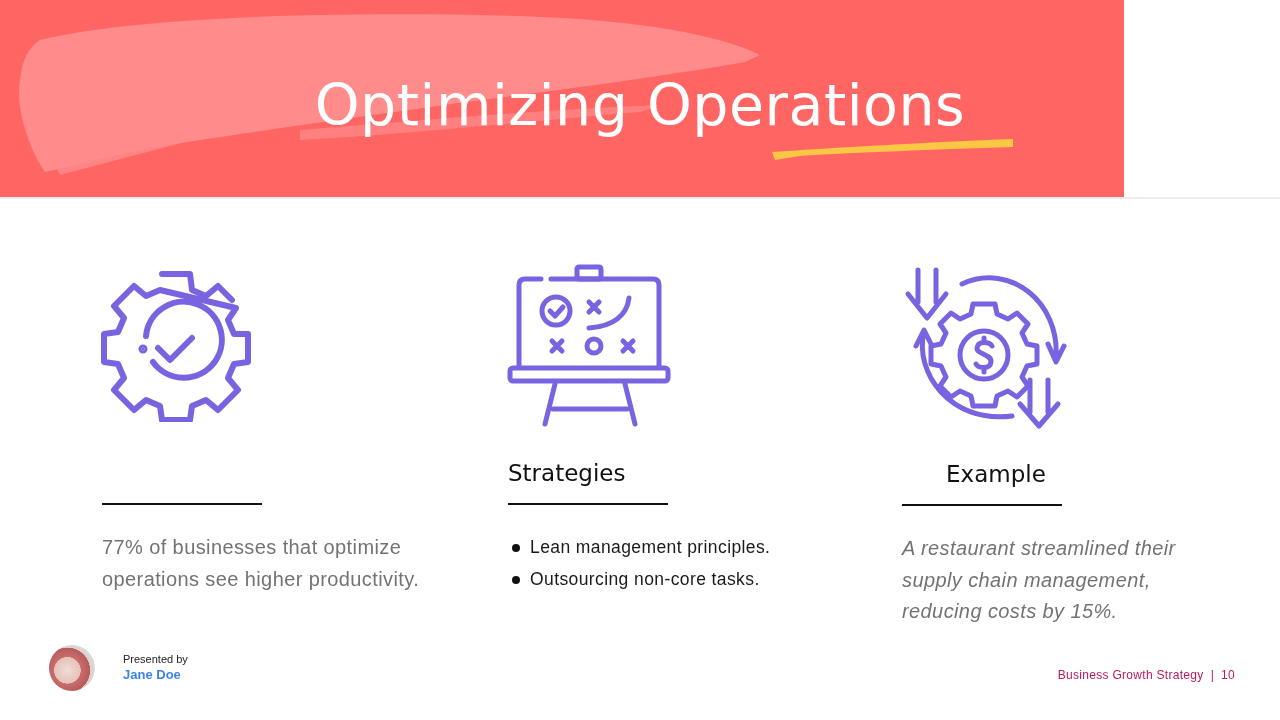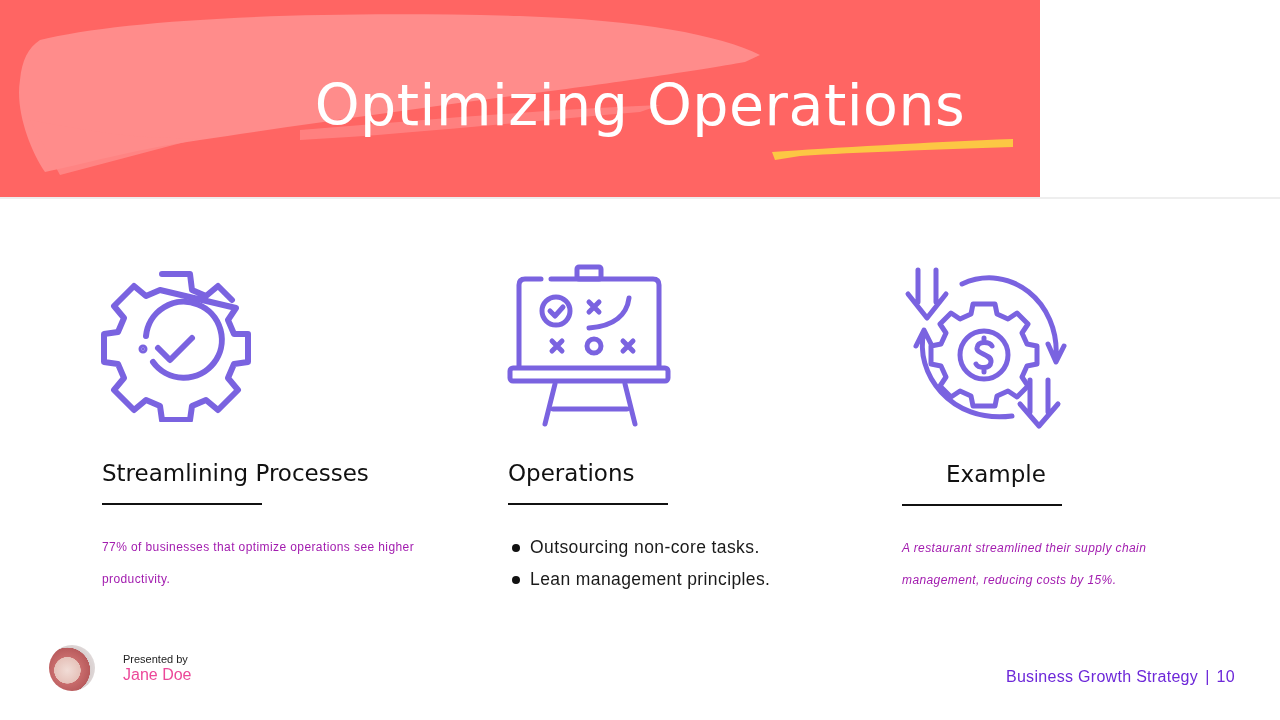--- a/index.html
+++ b/index.html
@@ -1,20 +1,20 @@
 <!DOCTYPE html>
 <html><head>
 <meta charset="utf-8">
 <style>
   * { margin: 0; padding: 0; box-sizing: border-box; }
   html, body { width: 1280px; height: 720px; overflow: hidden; background: #ffffff; }
   body { font-family: "Liberation Sans", sans-serif; color: #111; position: relative; }
 
   .header {
-    position: absolute; left: 0; top: 0; width: 1040px; height: 197px;
+    position: absolute; left: 0; top: 0; width: 1124px; height: 197px;
     background: #ff6563; overflow: hidden;
   }
   .brush { position: absolute; left: 0; top: 0; }
   .title {
     position: absolute; left: 0; width: 1280px; top: 72px;
     text-align: center; color: #ffffff;
     font-family: "DejaVu Sans", sans-serif; font-size: 57px; font-weight: 500;
     letter-spacing: 0.5px;
   }
   .divider-line { position: absolute; left: 0; top: 197px; width: 1280px; height: 2px; background: #eeeeee; }
@@ -32,44 +32,44 @@
   }
   .col3 .col-title { top: 199px; left: 2px; margin-left: 44px; }
   .col-underline {
     position: absolute; top: 241px; left: 6px; width: 160px; height: 2px; background: #111;
   }
   .col2 .col-underline { left: 3px; }
   .col3 .col-underline { left: 2px; top: 242px; }
 
   .col-body {
     position: absolute; top: 270px; left: 6px; width: 340px;
-    font-family: "Liberation Sans", sans-serif; font-size: 12px; line-height: 31.5px; color: #a21caf;
+    font-family: "Liberation Sans", sans-serif; font-size: 20px; line-height: 31.5px; color: #737373;
     letter-spacing: 0.4px;
   }
   .col3 .col-body { left: 2px; top: 271px; }
   .bullets { list-style: none; position: absolute; top: 270px; left: 3px; }
   .bullets li {
     font-size: 17.5px; line-height: 31.5px; color: #1a1a1a; letter-spacing: 0.4px;
     padding-left: 22px; position: relative; white-space: nowrap;
   }
   .bullets li .dot {
     position: absolute; left: 4px; top: 12px; width: 8px; height: 8px; border-radius: 50%; background: #111;
   }
 
   .presenter { position: absolute; left: 49px; top: 645px; display: flex; align-items: center; }
   .avatar {
     width: 46px; height: 46px; border-radius: 50%; overflow: hidden;
     background: radial-gradient(circle at 40% 55%, #f1dcd6 0%, #e6c2ba 35%, #c86c6c 36%, #b85a5c 60%, #d9cfcf 61%, #ececec 100%);
   }
   .presenter-text { margin-left: 28px; }
   .presented-by { font-size: 11px; color: #222; line-height: 13px; }
-  .presenter-name { font-size: 16px; font-weight: normal; color: #ec4899; line-height: 18px; }
+  .presenter-name { font-size: 13px; font-weight: bold; color: #3b82f6; line-height: 18px; }
 
   .footer-right {
-    position: absolute; right: 45px; top: 668px; font-size: 16px; color: #6d28d9; letter-spacing: 0.3px;
+    position: absolute; right: 45px; top: 668px; font-size: 12px; color: #be185d; letter-spacing: 0.3px;
   }
   .footer-right .sep { margin: 0 7px; }
 </style>
 </head>
 <body>
 
 <div class="header">
   <svg class="brush" width="1280" height="197" viewBox="0 0 1280 197">
     <path d="M40 40 C 120 20, 300 10, 520 16 C 640 20, 720 35, 760 55 L 745 62 C 700 70, 600 85, 520 95 C 420 108, 300 125, 200 140 C 130 150, 80 165, 45 172 C 30 150, 15 110, 20 80 C 22 60, 28 48, 40 40 Z" fill="#ff8c8b"></path>
     <path d="M300 130 C 420 120, 540 110, 660 105 L 640 112 C 520 122, 400 135, 300 140 Z" fill="#ff8c8b" opacity="0.7"></path>
@@ -82,21 +82,20 @@
 
 <div class="col col1">
   <div class="icon-wrap">
     <svg width="160" height="160" viewBox="0 0 160 160" fill="none" stroke="#7a63e0" stroke-width="6" stroke-linecap="round" stroke-linejoin="round">
       <path d="M66 12 L94 12 L96 28 L110 34 L122 24 L136 38 M140 46 L132 58 L138 72 L152 72 L152 100 L138 102 L132 116 L142 128 L122 148 L110 138 L96 144 L94 158 L66 158 L64 144 L50 138 L38 148 L18 128 L28 116 L22 102 L8 100 L8 72 L22 70 L28 56 L18 44 L38 24 L50 34 L64 28 Z"></path>
       <path d="M57 100 A 38 38 0 1 0 50 74"></path>
       <circle cx="47" cy="87" r="1.5" fill="#7a63e0"></circle>
       <path d="M62 86 L74 98 L96 76"></path>
     </svg>
   </div>
-  <div class="col-title">Streamlining Processes</div>
   <div class="col-underline"></div>
   <div class="col-body" style="width:330px;">77% of businesses that optimize operations see higher productivity.</div>
 </div>
 
 <div class="col col2">
   <div class="icon-wrap">
     <svg width="170" height="170" viewBox="0 0 170 170" fill="none" stroke="#7a63e0" stroke-width="5" stroke-linecap="round" stroke-linejoin="round">
       <rect x="72" y="5" width="24" height="12" rx="2"></rect>
       <path d="M46 17 L148 17 Q154 17 154 23 L154 104 M14 104 L14 23 Q14 17 20 17 L36 17"></path>
       <rect x="5" y="106" width="158" height="13" rx="3"></rect>
@@ -104,25 +103,25 @@
       <path d="M45 49 L50 54 L58 45"></path>
       <path d="M84 40 L94 50 M94 40 L84 50"></path>
       <path d="M124 36 C 122 52, 110 64, 84 66"></path>
       <path d="M47 79 L57 89 M57 79 L47 89"></path>
       <circle cx="89" cy="84" r="7"></circle>
       <path d="M118 79 L128 89 M128 79 L118 89"></path>
       <path d="M50 122 L40 162 M120 122 L130 162"></path>
       <path d="M48 147 L122 147"></path>
     </svg>
   </div>
-  <div class="col-title" style="left:3px;">Operations</div>
+  <div class="col-title" style="left:3px;">Strategies</div>
   <div class="col-underline"></div>
   <ul class="bullets">
+    <li><span class="dot"></span><span>Lean management principles.</span></li>
     <li><span class="dot"></span><span>Outsourcing non-core tasks.</span></li>
-    <li><span class="dot"></span><span>Lean management principles.</span></li>
   </ul>
 </div>
 
 <div class="col col3">
   <div class="icon-wrap">
     <svg width="170" height="170" viewBox="0 0 170 170" fill="none" stroke="#7a63e0" stroke-width="5" stroke-linecap="round" stroke-linejoin="round">
       <path d="M18 8 L18 40 M36 8 L36 40 M8 32 L27 56 L46 32"></path>
       <path d="M62 22 C 110 0, 160 40, 156 96 M148 82 L156 100 L164 84"></path>
       <path d="M24 70 C 14 110, 50 162, 112 154 M16 84 L24 68 L32 84"></path>
       <path d="M130 118 L130 150 M148 118 L148 150 M120 142 L139 164 L158 142"></path>

